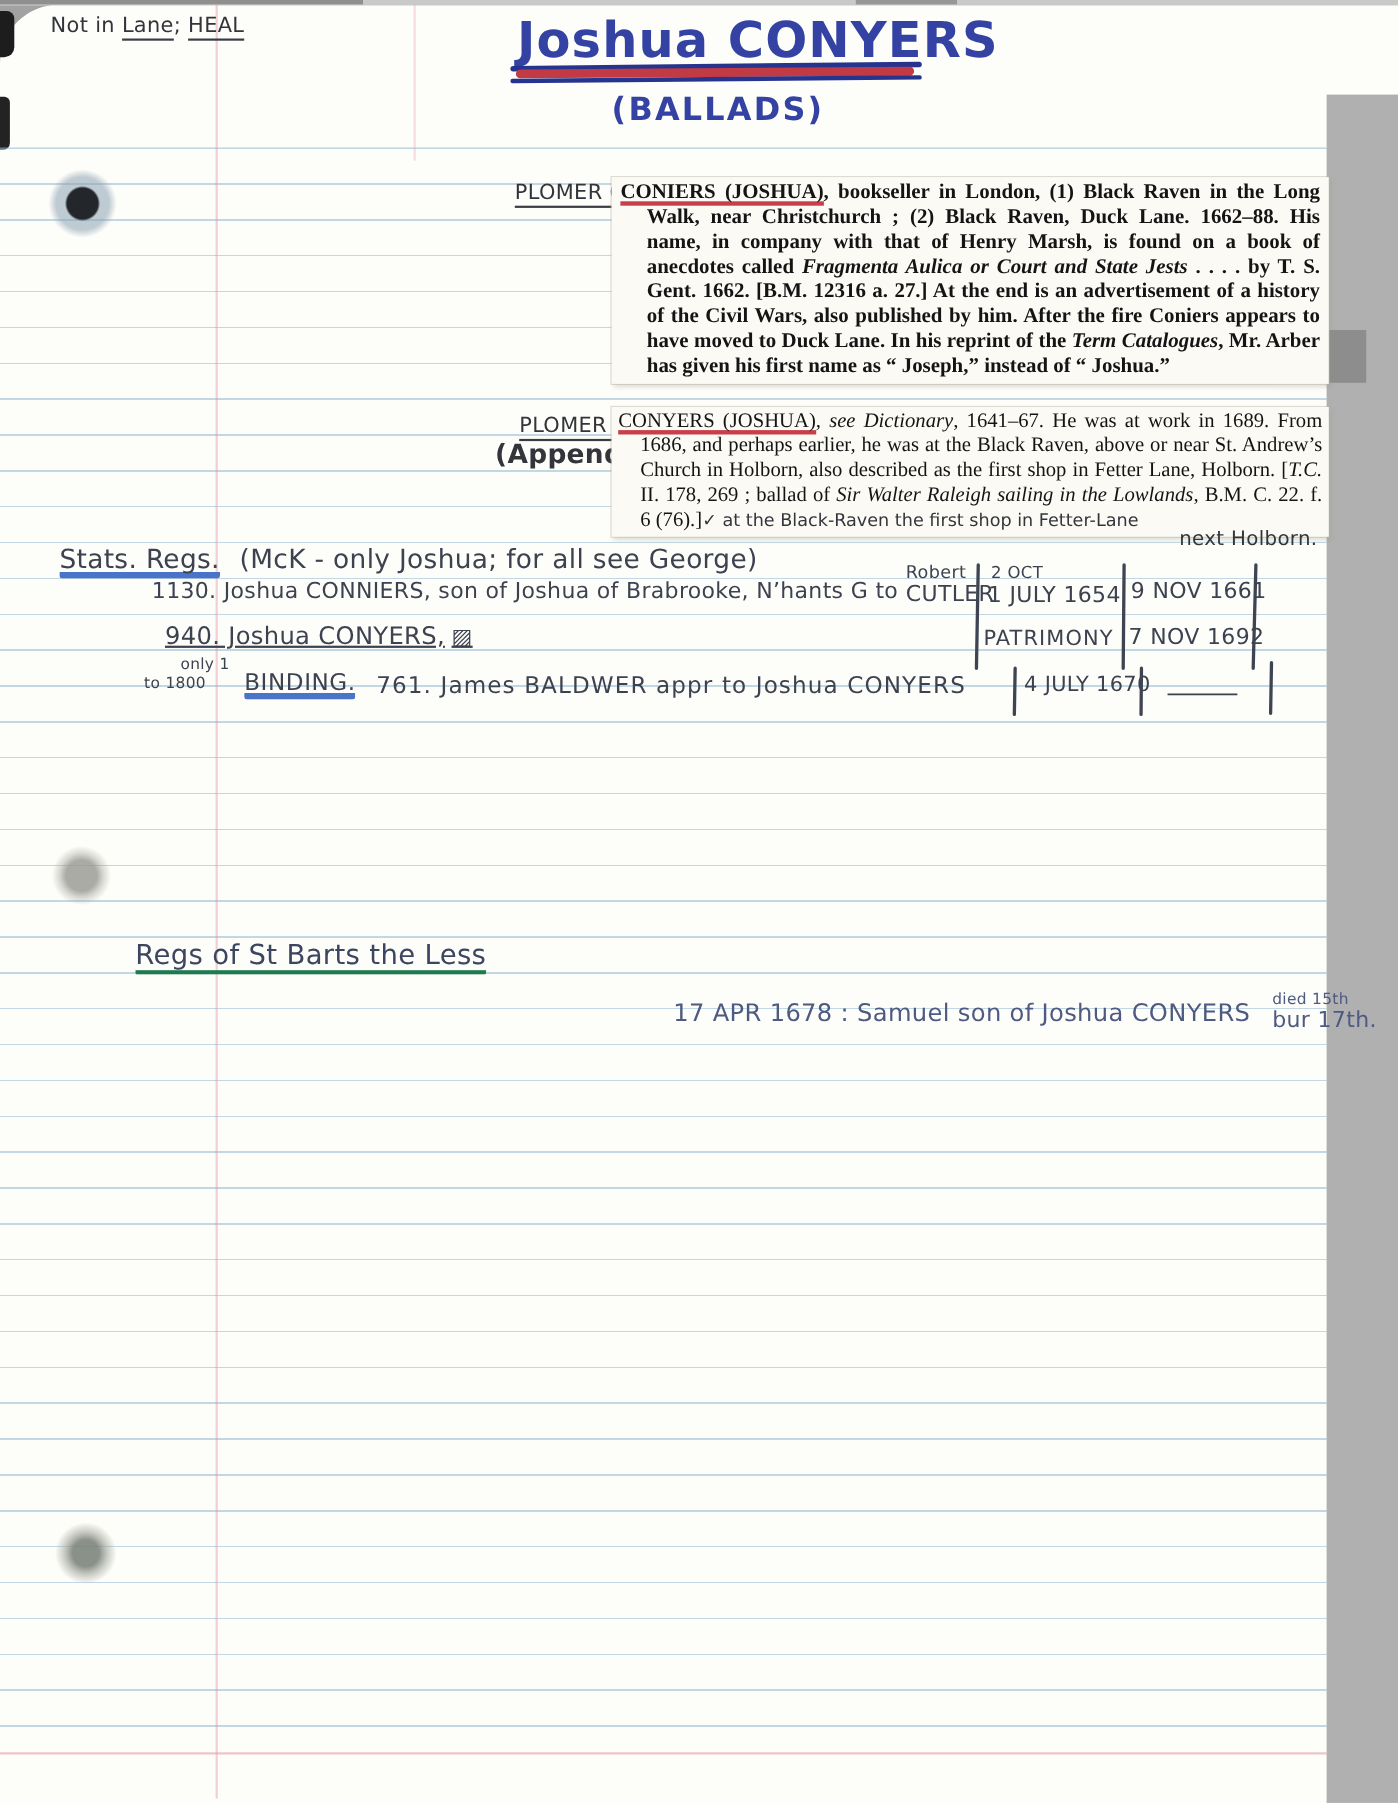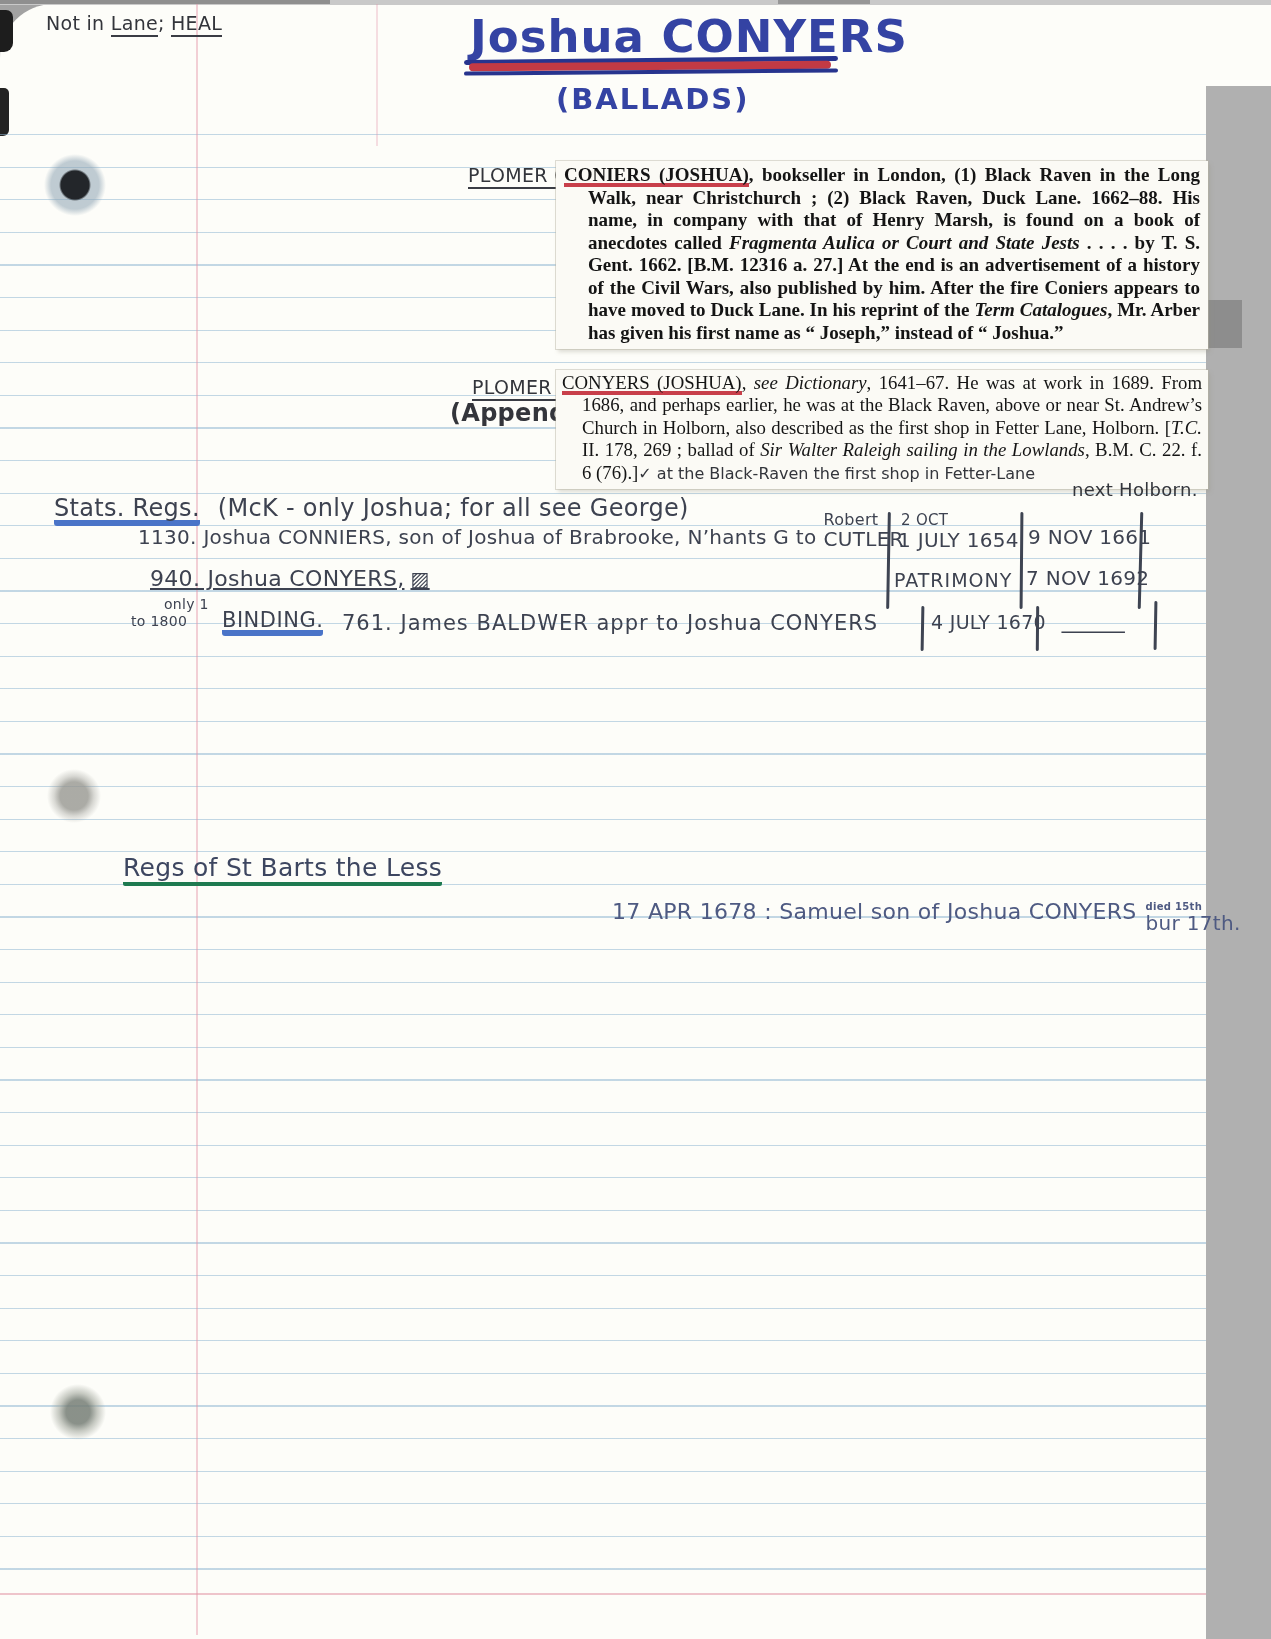--- a/index.html
+++ b/index.html
@@ -82,23 +82,23 @@
   #to1800{left:131px;top:613px;font-size:14px;}
   #binding-kw{left:222px;top:608px;font-size:21px;letter-spacing:.5px;}
   #binding-rest{left:342px;top:611px;font-size:21px;letter-spacing:1px;}
   #bar-d{left:921px;top:606px;height:45px;transform:rotate(1deg);}
   #date3-1{left:931px;top:611px;font-size:19px;}
   #bar-e{left:1036px;top:606px;height:45px;transform:rotate(.5deg);}
   #dash3{left:1058px;top:618px;font-size:22px;display:inline-block;transform:scaleX(3.2);transform-origin:left center;}
   #bar-f{left:1154px;top:601px;height:49px;transform:rotate(1deg);}
   
   #barts-heading{left:123px;top:853px;font-size:25px;color:#3d4660;}
-  #barts-entry{left:612px;top:899px;font-size:22px;display:flex;gap:9px;}
+  #barts-entry{left:612px;top:899px;font-size:22px;display:flex;align-items:flex-end;gap:20px;}
   #barts-entry .stack{position:relative;top:3px;}
-  #barts-entry .over{font-size:10px;font-weight:bold;}
+  #barts-entry .over{font-size:14px;}
   #barts-entry .under{font-size:20px;}
 </style>
 </head>
 <body>
 
 <div id="scan">
 
   <div class="abs" id="corner-backdrop"></div>
   <div class="abs" id="paper"></div>
   <div class="abs" id="right-strip"></div>

